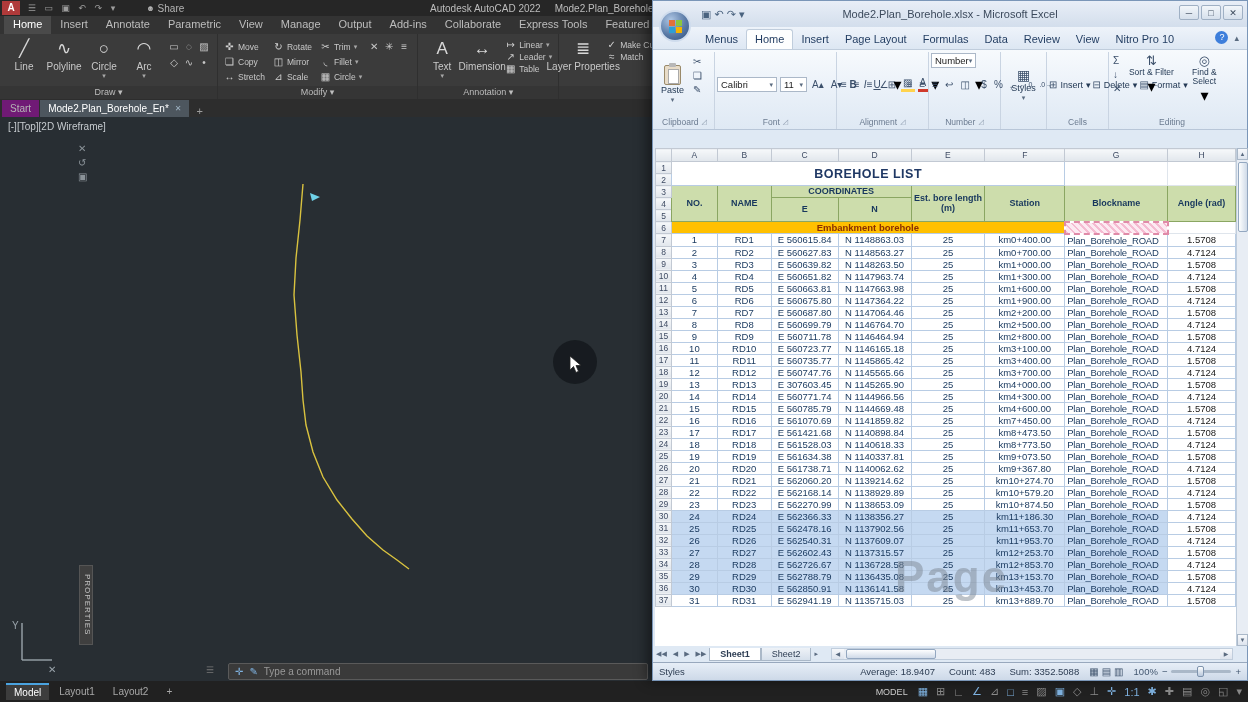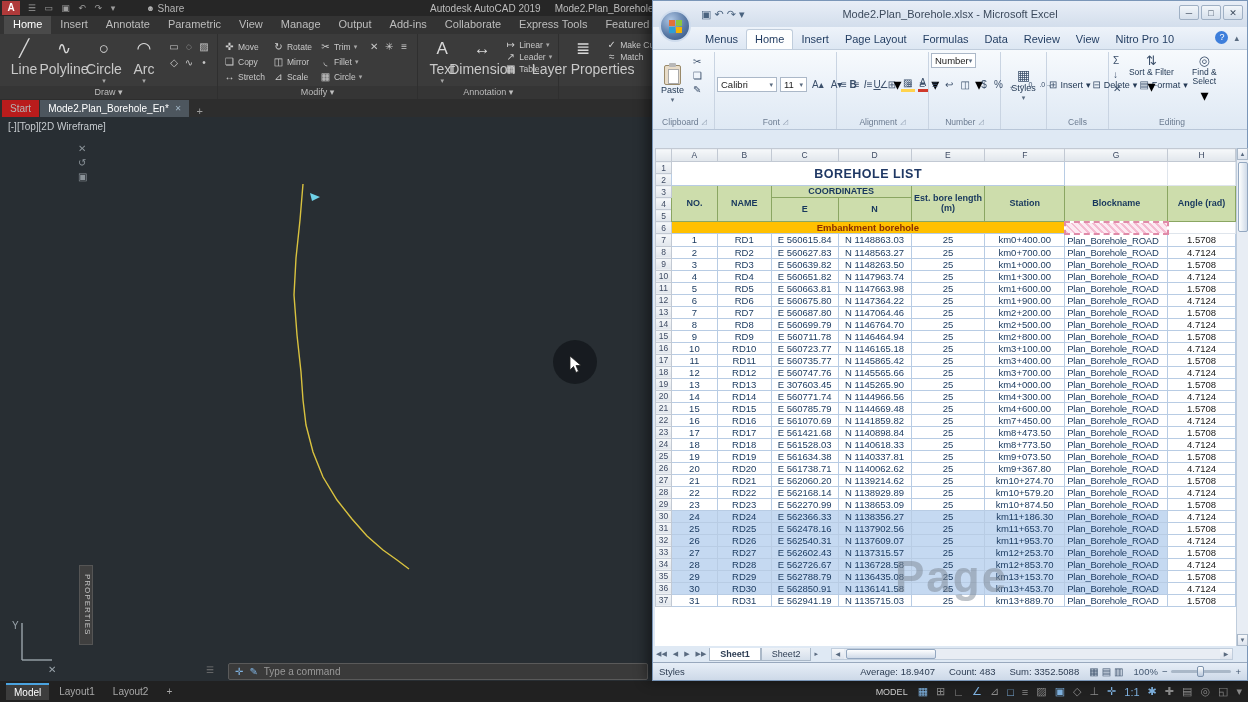--- a/index.html
+++ b/index.html
@@ -16,35 +16,35 @@
   .ac-tabs { position:absolute; left:0; top:16px; width:1248px; height:18px; background:#333; display:flex; align-items:stretch; padding-left:4px; }
   .ac-tab { color:#bdbdbd; font-size:11px; padding:2px 9px 0 9px; cursor:default; }
   .ac-tab.active { background:#4a4a4a; color:#fff; }
   .ac-ribbon { position:absolute; left:0; top:34px; width:1248px; height:65px; background:#3b3b3b; display:flex; }
   .ac-panel { display:flex; flex-direction:column; border-right:1px solid #2f2f2f; }
   .ac-panel-body { flex:1; display:flex; gap:5px; padding:3px 6px 0 6px; align-items:flex-start; }
   .ac-panel-label { height:13px; font-size:9px; color:#bdbdbd; text-align:center; background:#353535; line-height:13px; }
   .ac-big-row { display:flex; gap:4px; }
   .ac-big-btn { display:flex; flex-direction:column; align-items:center; width:36px; }
   .ac-big-glyph { font-size:17px; color:#d8d8d8; height:24px; line-height:24px; }
-  .ac-big-lbl { font-size:14px; color:#c9c9c9; white-space:nowrap;text-align:right; }
+  .ac-big-lbl { font-size:10px; color:#c9c9c9; white-space:nowrap;text-align:right; }
   .ac-dd { font-size:7px; color:#a8a8a8; }
   .ac-mini-grid { display:grid; grid-template-columns:repeat(3,14px); grid-auto-rows:15px; gap:1px; margin-top:3px; }
   .ac-mini-icon { color:#c7c7c7; font-size:10px; text-align:center; line-height:14px; }
   .ac-grid { display:grid; grid-template-rows:repeat(3,15px); grid-auto-flow:column; column-gap:8px; margin-top:2px; }
   .ac-grid-item { display:flex; gap:3px; align-items:center; font-size:8.5px; color:#c9c9c9; white-space:nowrap; }
   .ac-grid-item .g { color:#cfcfcf; font-size:10px; width:11px; text-align:center; }
   .ac-rows { display:flex; flex-direction:column; gap:1px; margin-top:2px; }
   .ac-row-item { display:flex; gap:3px; align-items:center; font-size:8.5px; color:#c9c9c9; }
   .ac-row-item .g { color:#cfcfcf; font-size:10px; width:11px; text-align:center; }
   .ac-layer-col { display:flex; flex-direction:column; gap:2px; }
   .ac-layer-combo { display:flex; align-items:center; gap:3px; background:#2e2e2e; border:1px solid #555; width:92px; height:14px; font-size:9px; color:#ddd; padding:0 3px; }
   .ac-layer-swatch { width:8px; height:8px; background:#e8c400; display:inline-block; }
   .ac-filetabs { position:absolute; left:0; top:99px; width:1248px; height:18px; background:#2d2d2d; display:flex; align-items:flex-end; padding-left:2px; gap:1px; }
-  .ac-filetab { height:17px; background:#b91c1c; color:#b5b5b5; font-size:10px; padding:2px 8px; display:flex; gap:6px; align-items:center; }
+  .ac-filetab { height:17px; background:#701a75; color:#b5b5b5; font-size:10px; padding:2px 8px; display:flex; gap:6px; align-items:center; }
   .ac-filetab.active { background:#4d565e; color:#fff; }
   .ac-filetab .x { font-size:8px; color:#9fb4c4; }
   .ac-plus { color:#9d9d9d; font-size:11px; padding:0 6px; }
   .ac-canvas { position:absolute; left:0; top:117px; width:652px; height:564px; background:#282e33; overflow:hidden; }
   .vp-label { position:absolute; left:8px; top:4px; color:#c7ccd0; font-size:10px; }
   .nav-glyphs { position:absolute; left:78px; top:26px; display:flex; flex-direction:column; gap:3px; color:#8b9399; font-size:10px; }
   .props-tab { position:absolute; left:79px; top:448px; width:14px; height:80px; background:#3f3f3f; color:#c2c2c2; font-size:8px; writing-mode:vertical-rl; text-align:center; letter-spacing:1px; border:1px solid #555; }
   .cursor-halo { position:absolute; left:553px; top:223px; width:44px; height:44px; border-radius:50%; background:rgba(10,13,16,0.55); }
   .ac-cmdline { position:absolute; left:228px; top:546px; width:420px; height:17px; background:#3a3a3a; border:1px solid #5a5a5a; border-radius:2px; display:flex; align-items:center; gap:6px; padding:0 6px; }
   .ac-cmdline .ci { color:#7fb2e0; font-size:10px; }
@@ -147,21 +147,21 @@
 
   <div>
     <div class="ac-titlebar">
       <span class="ac-logo">A</span>
       <span class="ac-qat">☰ ▭ ▣ ↶ ↷ ▾</span>
       <span class="ac-share">
         <span class="gi">☻</span>
         <span>Share</span>
       </span>
       <span class="ac-apptitle">
-        <span>Autodesk AutoCAD 2019</span>
+        <span>Autodesk AutoCAD 2022</span>
         <span>Mode2.Plan_Borehole_</span>
       </span>
     </div>
 
     <div class="ac-tabs" id="ac-tabs">
         <div class="ac-tab active">Home</div>
         <div class="ac-tab">Insert</div>
         <div class="ac-tab">Annotate</div>
         <div class="ac-tab">Parametric</div>
         <div class="ac-tab">View</div>

